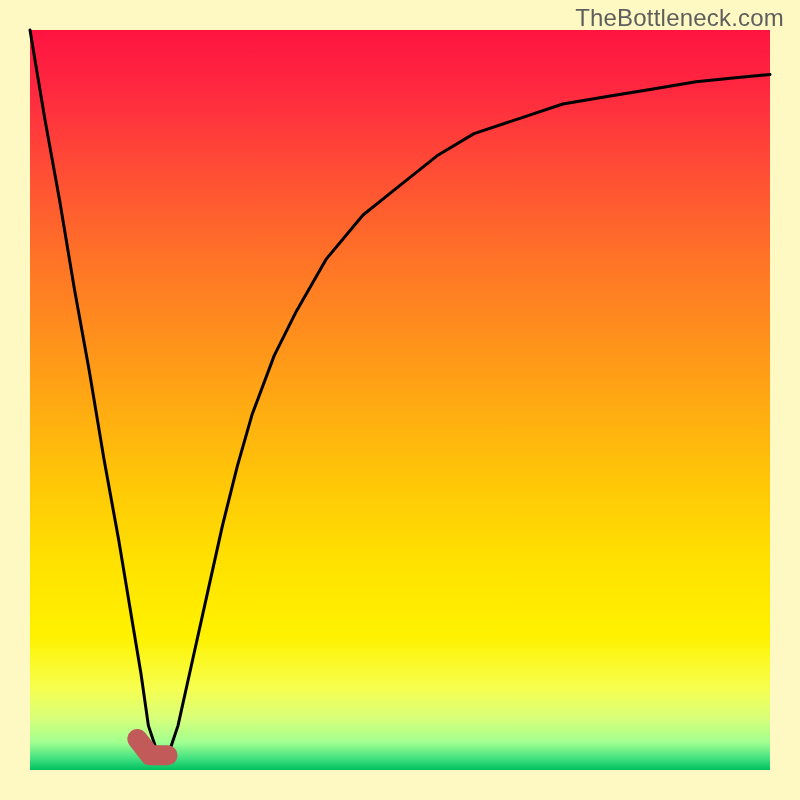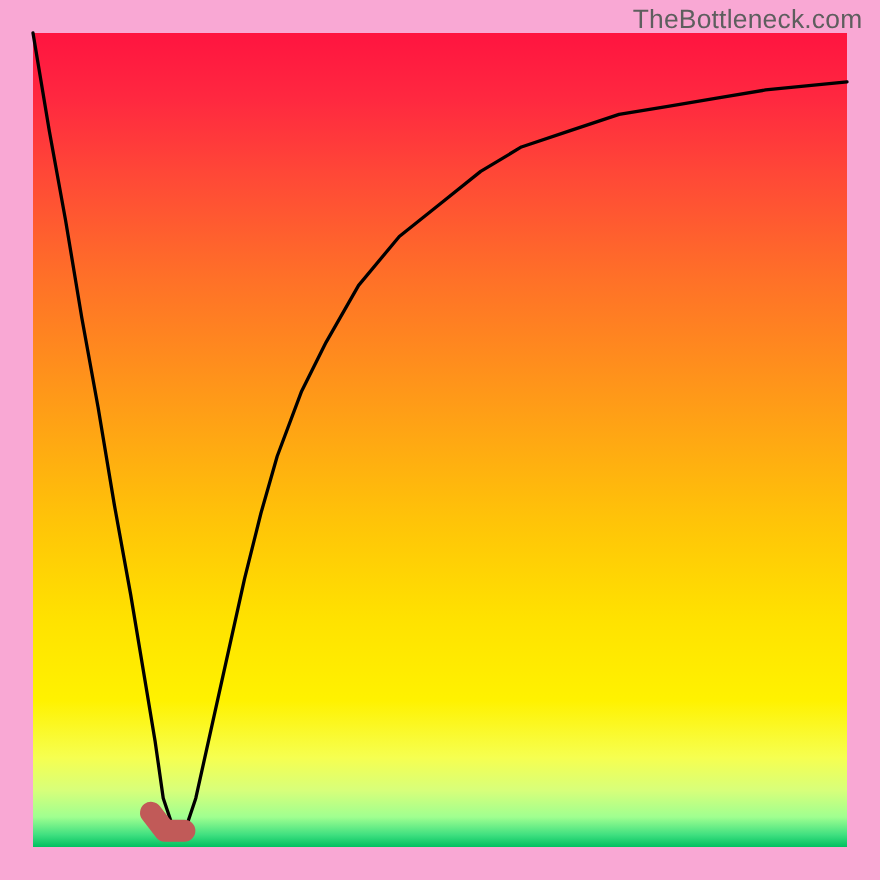--- a/index.html
+++ b/index.html
@@ -8,21 +8,21 @@
     width: 800px;
     height: 800px;
     background: #000;
     font-family: Arial, Helvetica, sans-serif;
     overflow: hidden;
   }
   .outer {
     position: relative;
     width: 800px;
     height: 800px;
-    background: #f9a8d4;
+    background: #fef9c3;
   }
   .watermark {
     position: absolute;
     top: 4px;
     right: 16px;
     color: #5e5e5e;
     font-size: 24px;
     font-weight: 400;
     letter-spacing: 0.2px;
     z-index: 20;

